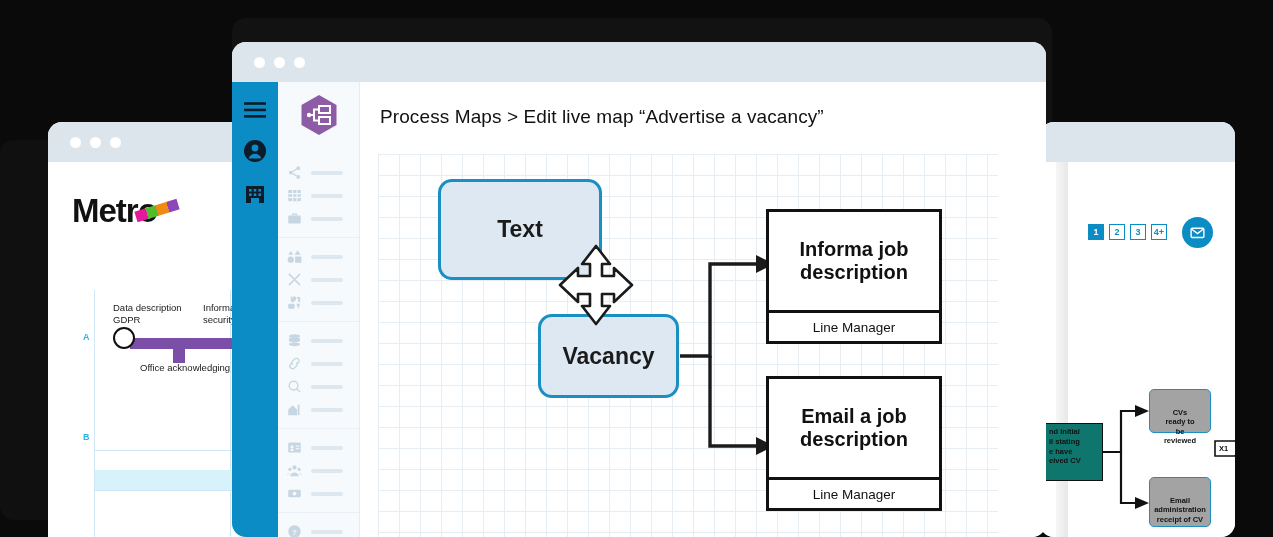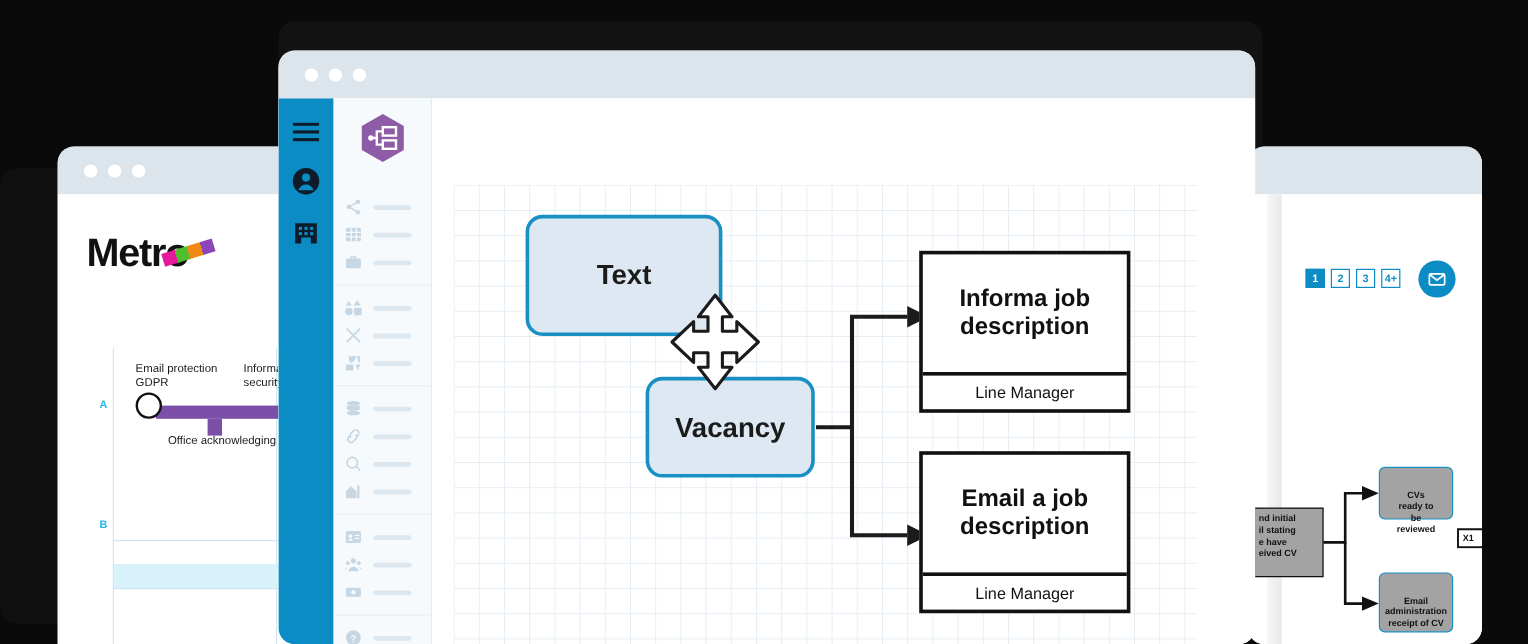--- a/index.html
+++ b/index.html
@@ -43,21 +43,21 @@
   .pager { position:absolute; top:62px; left:48px; display:flex; gap:5px; align-items:center; }
   .pg { width:16px; height:16px; border:1.5px solid #0c8cc4; color:#0c8cc4; font-size:9px;
         display:flex; align-items:center; justify-content:center; background:#fff; font-weight:bold; }
   .pg.active { background:#0c8cc4; color:#fff; }
   .mail-btn { position:absolute; top:55px; left:142px; width:31px; height:31px; border-radius:50%;
         background:#0c8cc4; display:flex; align-items:center; justify-content:center; }
   .rflow { position:absolute; left:-15px; top:215px; width:220px; height:150px; }
   .rbox { position:absolute; background:#a3a3a3; border:1.5px solid #1a8fc4; border-radius:5px;
         font-size:7.5px; color:#111; font-weight:bold; display:flex; align-items:flex-start;
         justify-content:center; text-align:center; line-height:1.25; padding:18px; }
-  .rbox-plain { position:absolute; background:#a3a3a3; border:1.5px solid #111; font-size:7.5px;
+  .rbox-plain { position:absolute; background:#0f766e; border:1.5px solid #111; font-size:7.5px;
         font-weight:bold; color:#111; line-height:1.3; padding:3px; }
   .x1tag { position:absolute; font-size:7.5px; font-weight:bold; color:#111;margin-top:44px; }
   .rscroll { position:absolute; left:16px; top:0; bottom:0; width:12px;
         background:linear-gradient(90deg,#f6f6f6,#e8e8e8); }
 
   
   #win-main { left:232px; top:42px; width:814px; height:495px; }
   #win-main .body { display:flex; height:455px; background:#fff; }
   .rail { width:46px; background:#0c8cc4; padding-top:20px; display:flex; flex-direction:column;
           align-items:center; gap:20px; flex:none; }
@@ -106,21 +106,21 @@
         <div class="shade" style="left:280px;width:78px"></div>
         <div class="hline" style="top:160px"></div>
         <div class="hline" style="top:180px"></div>
         <div class="hline" style="top:200px"></div>
         <div class="rowhl" style="top:180px"></div>
 
         <span class="rowlabel" style="top:42px">A</span>
         <span class="rowlabel" style="top:142px">B</span>
 
         <div class="g-task" style="left:18px;top:12px">
-          <span>Email protection</span><br>
+          <span>Data description</span><br>
           <span>GDPR</span>
         </div>
         <div class="g-task" style="left:108px;top:12px">
           <span>Informa</span><br>
           <span>security</span>
         </div>
         <div class="g-task" style="left:45px;top:72px">Office acknowledging</div>
 
         <div class="bar" style="left:35px;top:48px;width:290px;height:11px"></div>
         <div class="bar" style="left:78px;top:59px;width:12px;height:14px"></div>
@@ -387,20 +387,21 @@
                   <text x="12" y="17" text-anchor="middle" font-size="13" font-weight="bold" fill="#f7fafc" font-family="Liberation Sans, sans-serif">?</text>
                 </svg>
             </span>
               <span class="ln"></span>
           </div>
 
         </div>
       </div>
 
       <div class="canvas-area">
+        <div class="crumb">Process Maps &gt; Edit live map  “Advertise a vacancy”</div>
 
         <div class="grid">
 
           <svg width="620" height="385" style="position:absolute;left:0;top:0;pointer-events:none">
             <path d="M302 202 H332 V110 H378" fill="none" stroke="#1b1b1b" stroke-width="3.4"></path>
             <path d="M332 202 V292 H378" fill="none" stroke="#1b1b1b" stroke-width="3.4"></path>
             <polygon points="378,101 396,110 378,119" fill="#1b1b1b"></polygon>
             <polygon points="378,283 396,292 378,301" fill="#1b1b1b"></polygon>
           </svg>
 

